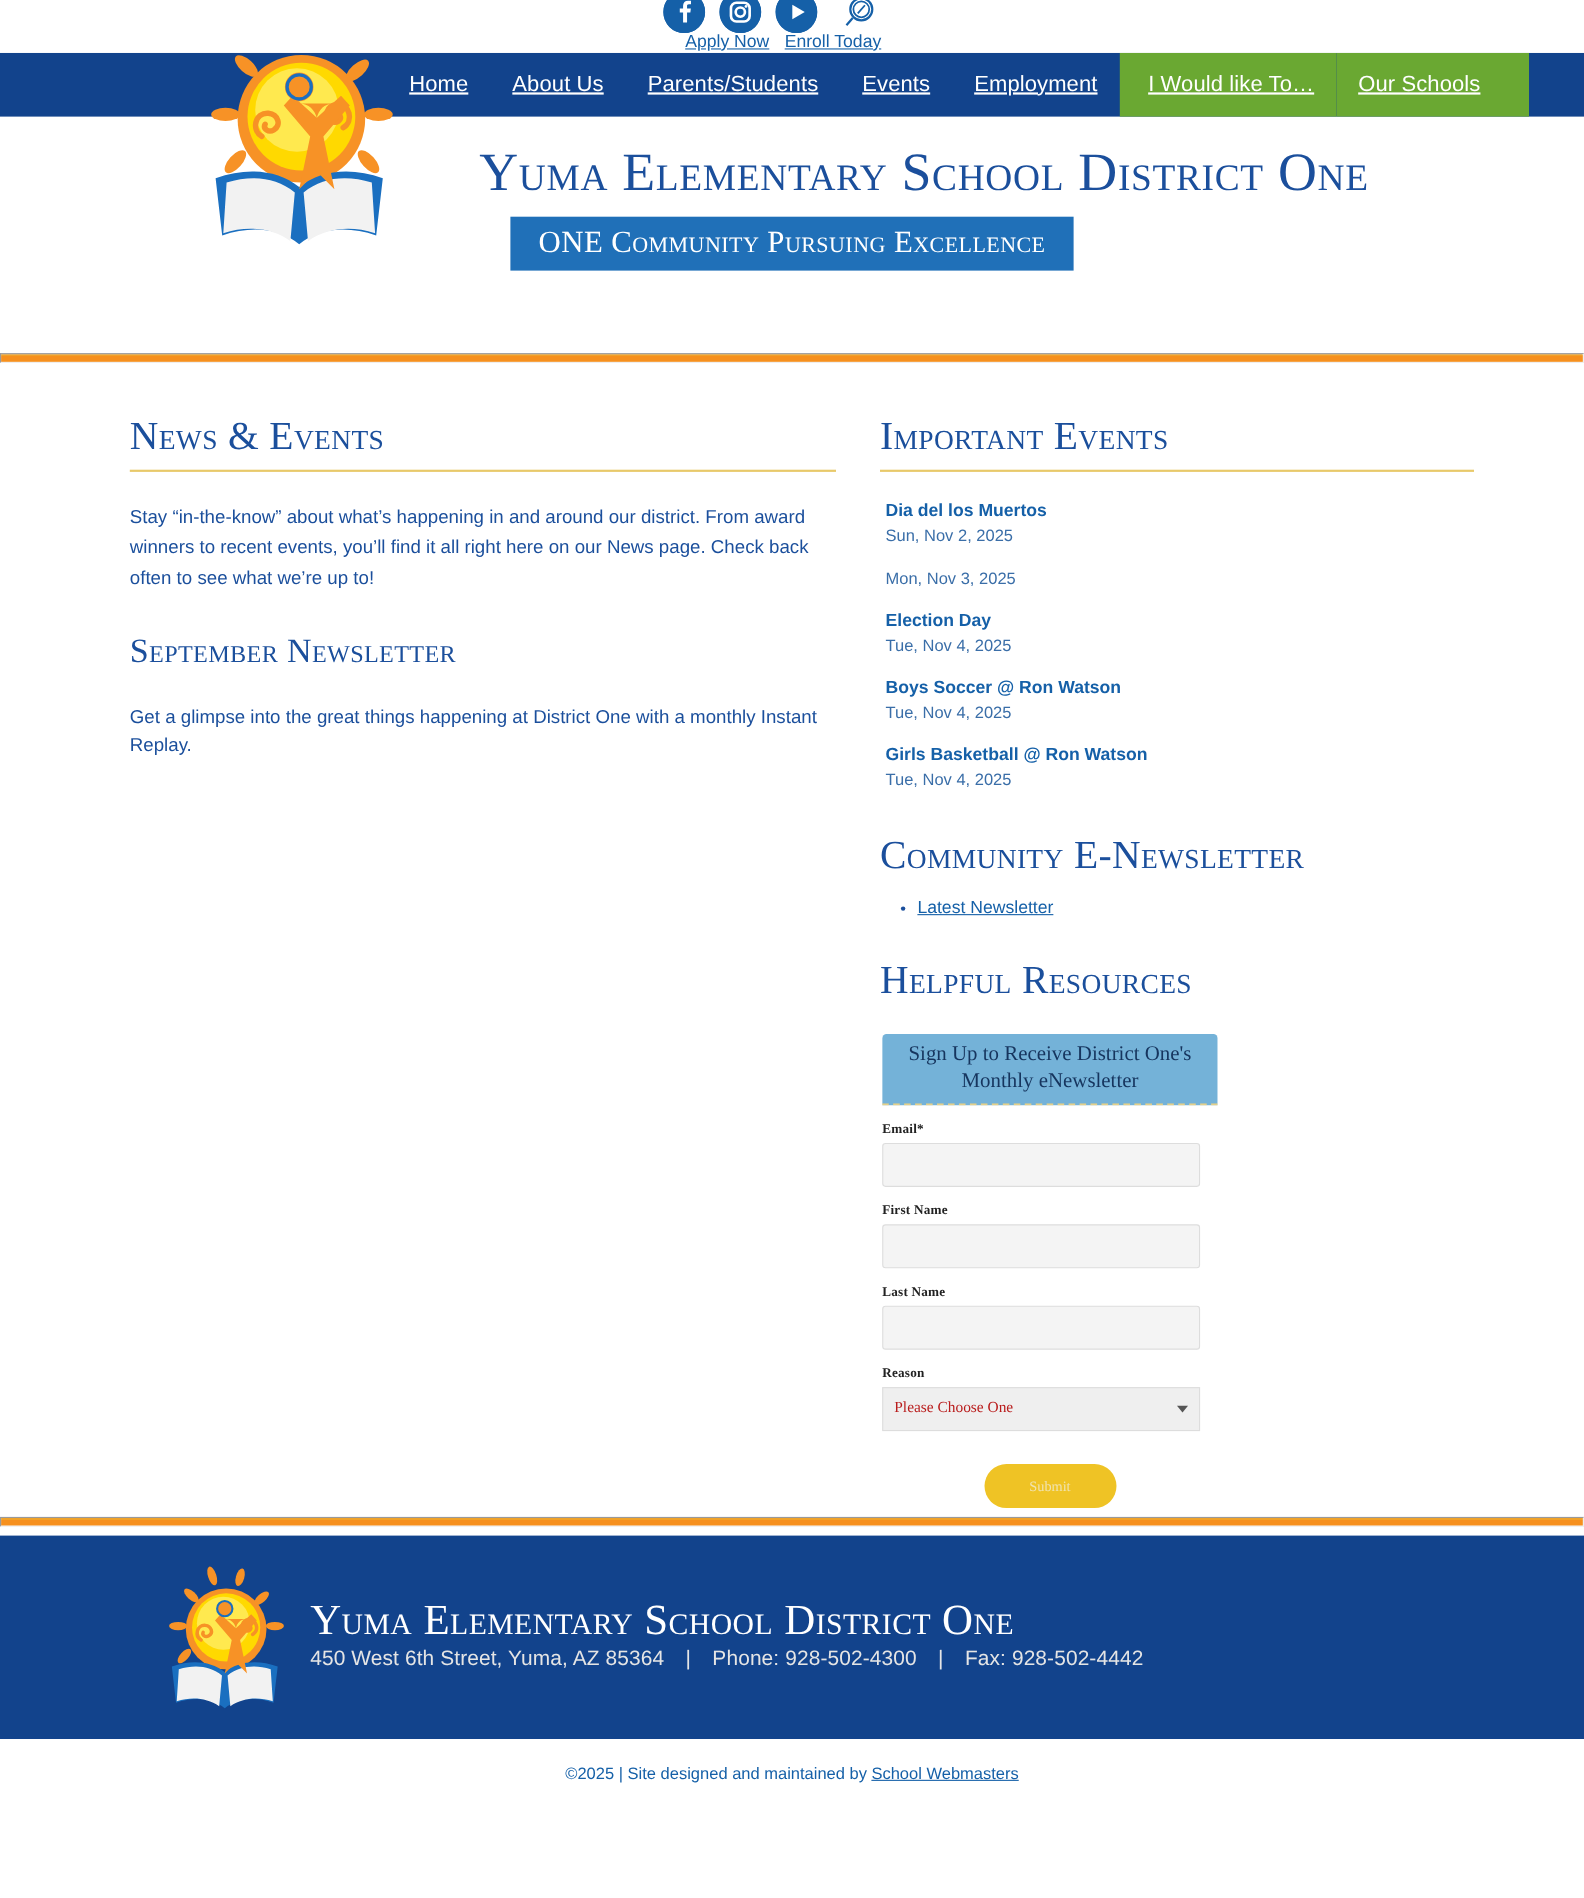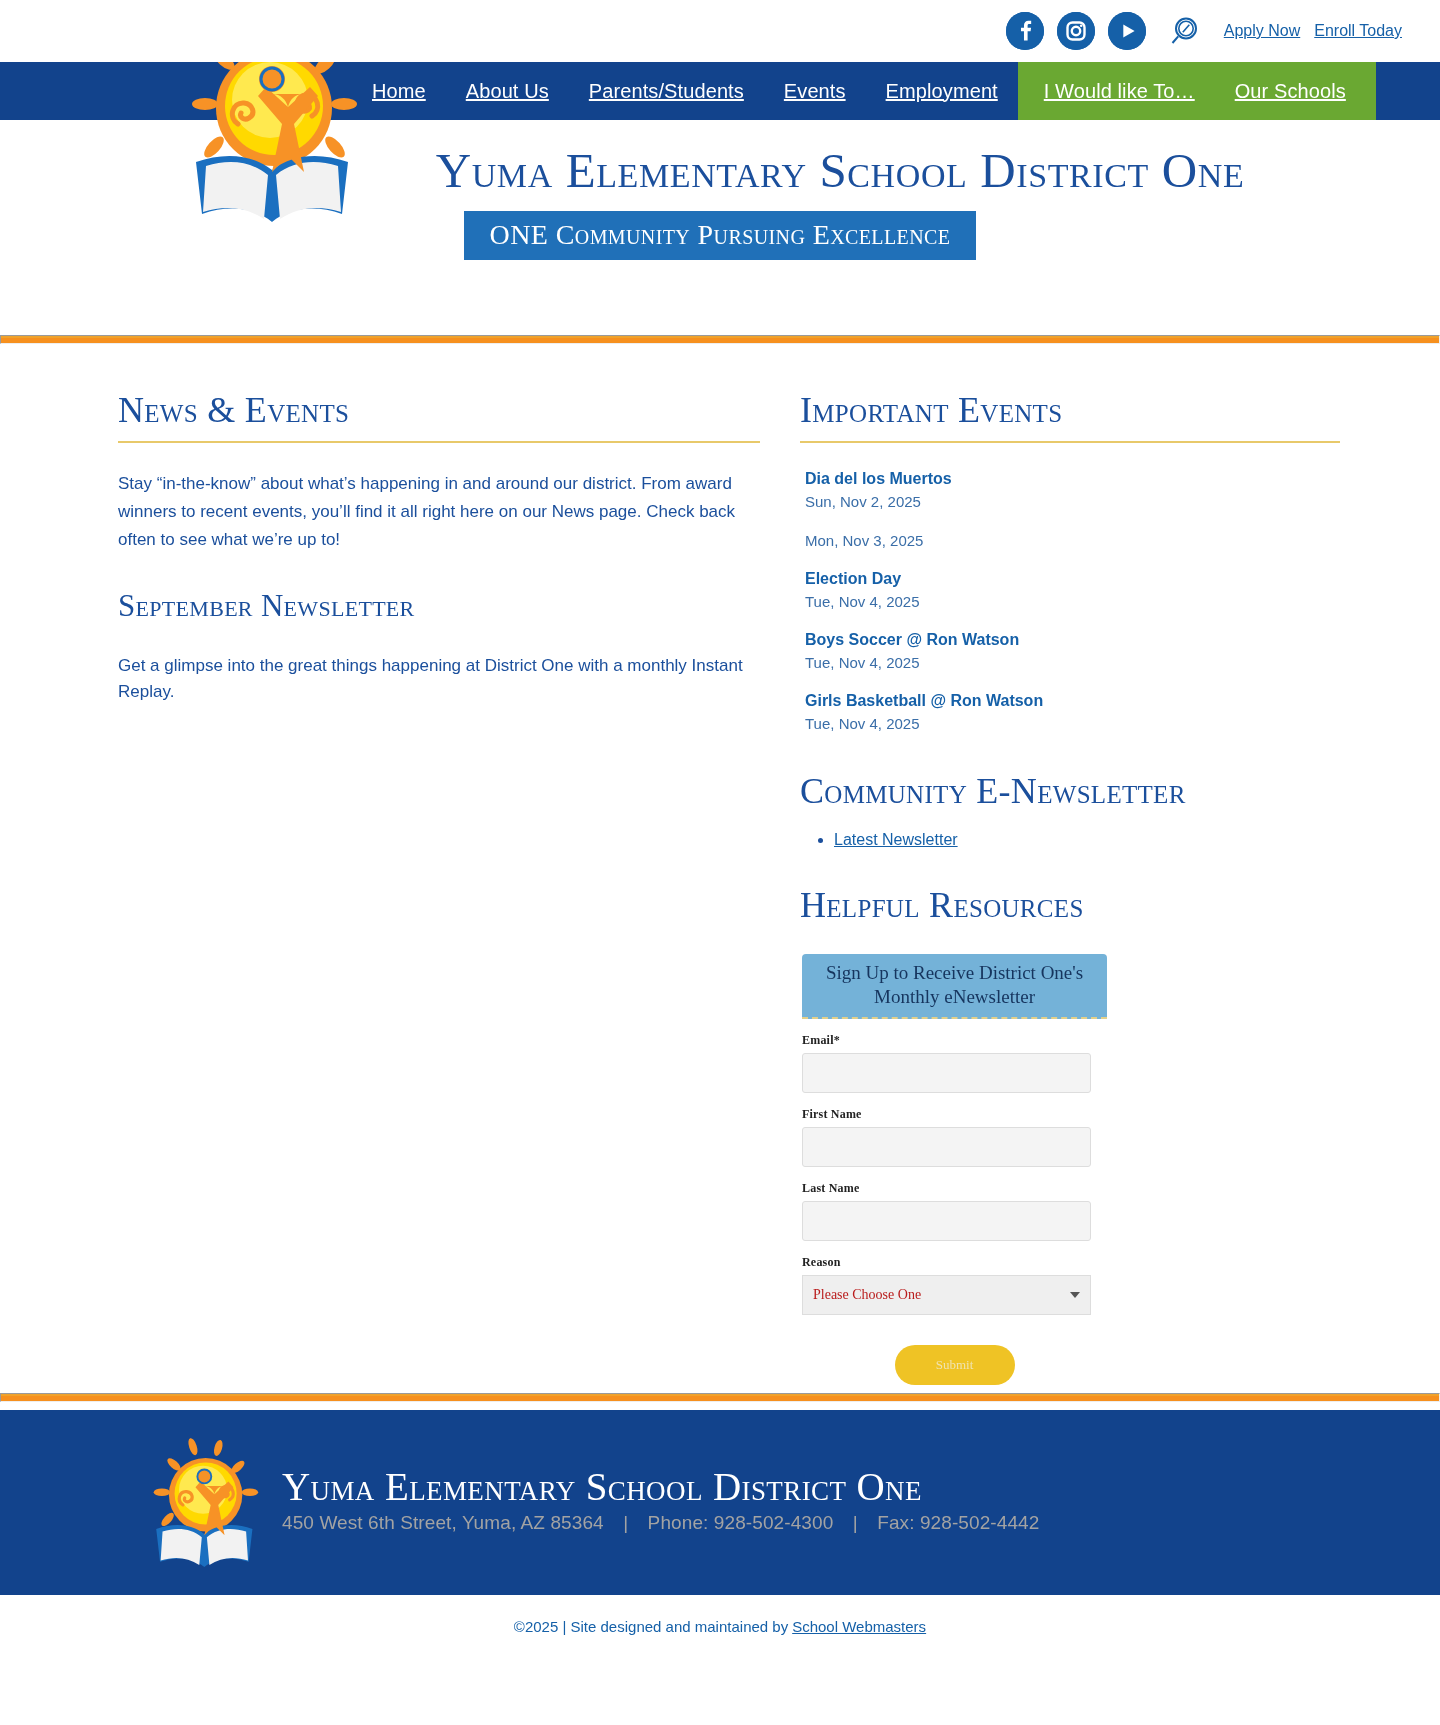--- a/index.html
+++ b/index.html
@@ -8,29 +8,30 @@
     width:1440px; height:1725px;
     background:#ffffff;
     font-family:"Liberation Sans", sans-serif;
     color:#1b4f9c;
     position:relative;
     overflow:hidden;
   }
 
   
   .topbar {
-    height:62px;
+    height:48px;
     background:#ffffff;
     display:flex;
     justify-content:flex-end;
     align-items:center;
     padding-right:38px;
     gap:0px;
     position:relative;
     z-index:6;
+    flex-direction:column;
   }
   .social-row { display:flex; align-items:center; gap:13px; }
   .social-circle {
     width:38px; height:38px; border-radius:50%;
     background:#1560a8;
     display:flex; align-items:center; justify-content:center;
     color:#fff;
   }
   .social-circle svg { display:block; }
   .search-icon-wrap { margin-left:7px; display:flex; align-items:center; }
@@ -57,21 +58,21 @@
     color:#ffffff;
     font-size:20px;
     padding:0 20px;
     height:100%;
     display:flex; align-items:center;
     white-space:nowrap;
     letter-spacing:.1px;
   }
   .nav-item.green { background:#6aa832; }
   .nav-item.green.first { padding-left:26px; }
-  .nav-item.green.last { padding-right:30px; }
+  .nav-item.green.last { padding-right:44px; }
 
   
   .header-zone {
     position:relative;
     background:#ffffff;
     height:207px;
     z-index:3;
   }
   .school-title {
     text-align:center;
@@ -249,21 +250,21 @@
   .footer-text-wrap { padding-bottom:6px; }
   .footer-title {
     font-family:"Liberation Serif", serif;
     font-variant:small-caps;
     color:#ffffff;
     font-size:39px;
     line-height:44px;
     letter-spacing:.4px;
   }
   .footer-address {
-    color:#a3a3a3;
+    color:#e5e5e5;
     font-size:19px;
     margin-top:3px;
     letter-spacing:.1px;
   }
   .footer-address .sep { padding:0 14px; }
   .copyright-bar {
     background:#ffffff;
     height:62px;
     display:flex; align-items:center; justify-content:center;
     font-size:15px;

